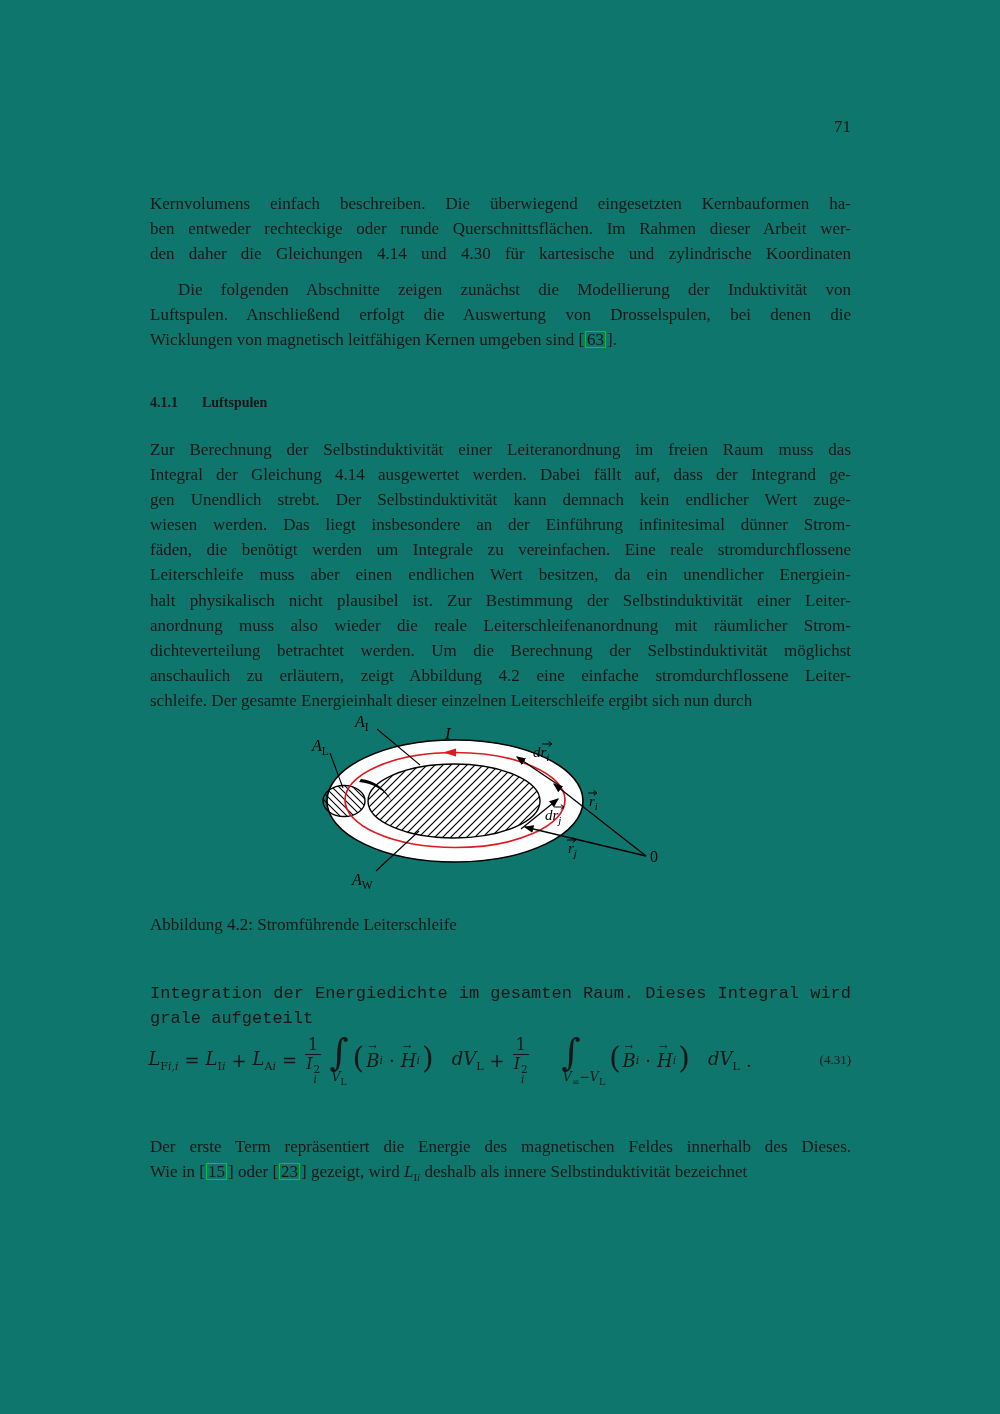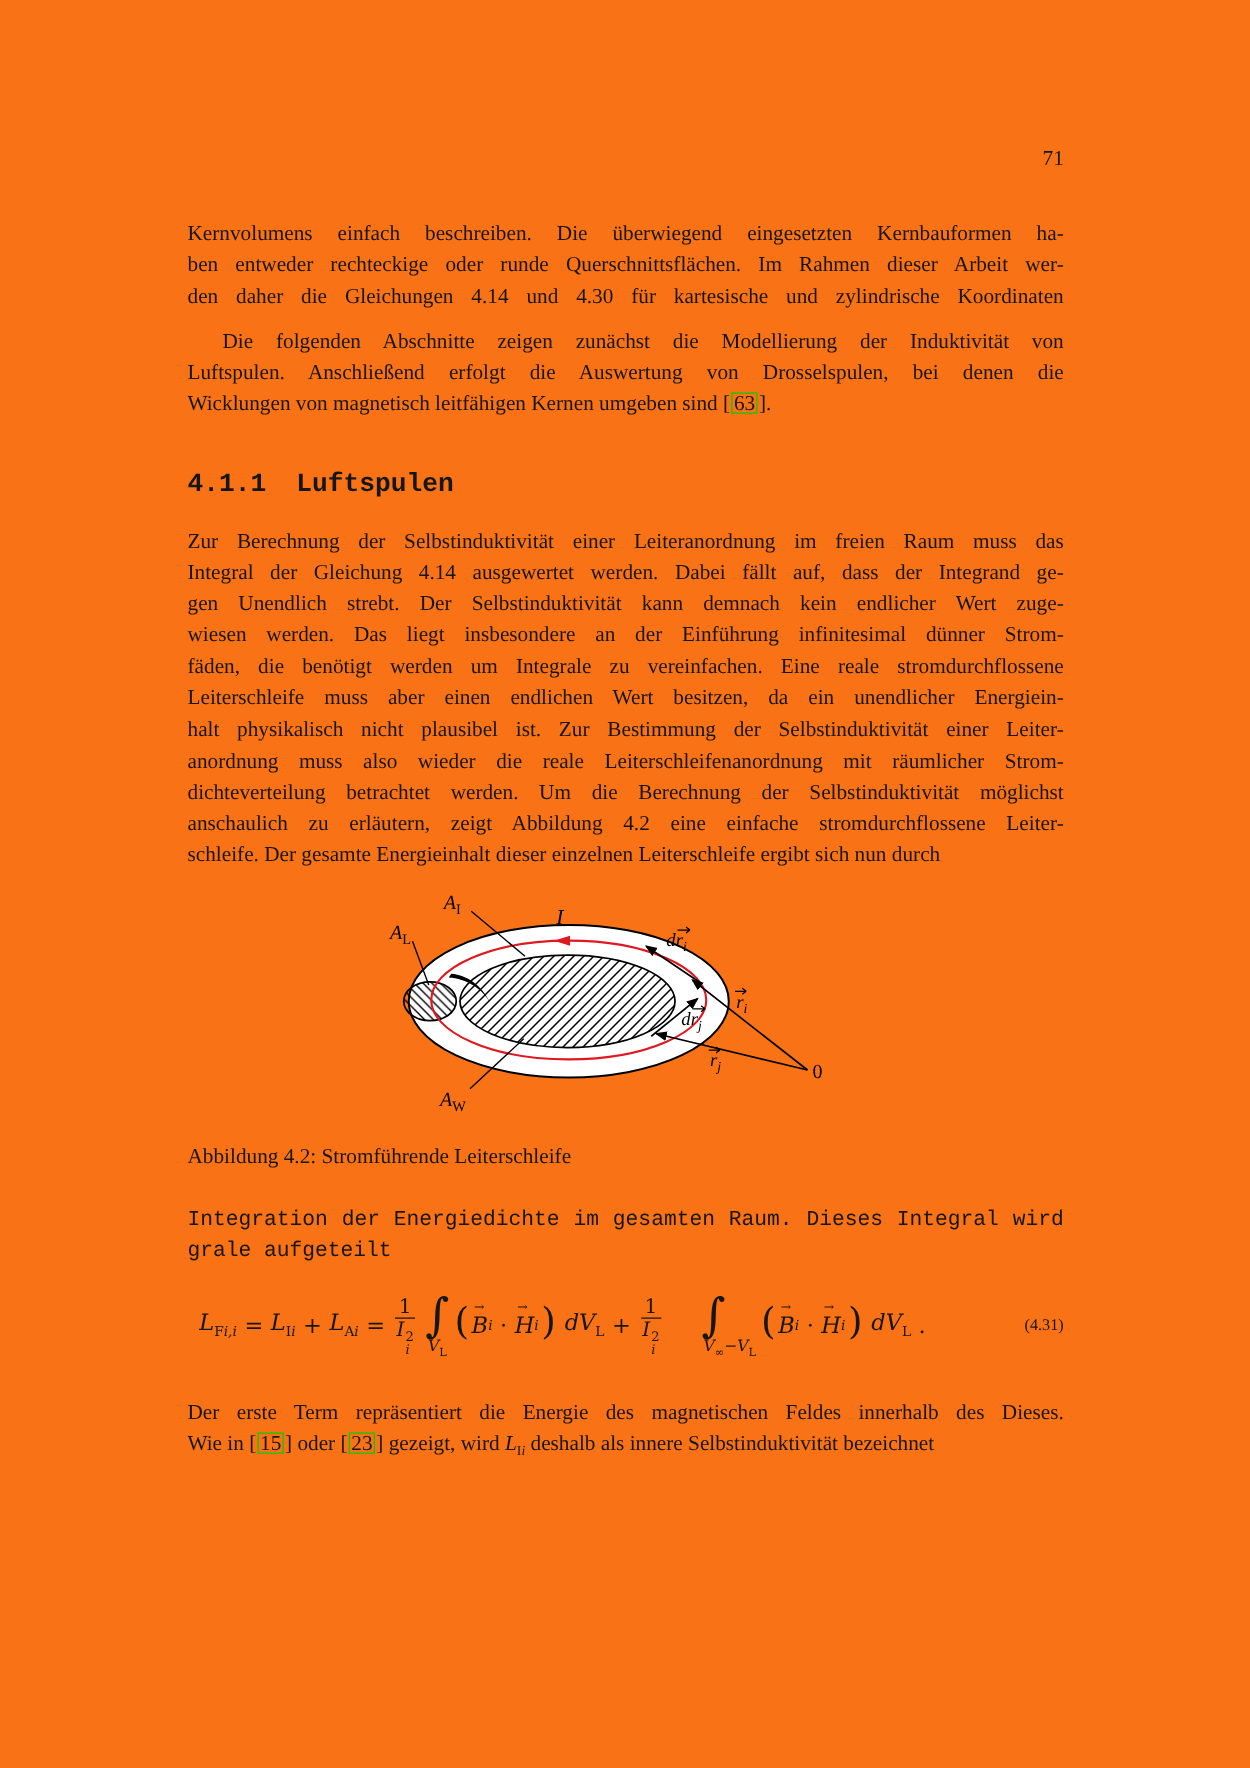--- a/index.html
+++ b/index.html
@@ -1,35 +1,35 @@
 <!DOCTYPE html>
 <html lang="de"><head>
 <meta charset="utf-8">
 <style>
   html,body{margin:0;padding:0;background:#ffffff;}
   .page{
     position:relative;
     width:1000px;height:1414px;
-    background:#f97316;
+    background:#0f766e;
     font-family:"Liberation Serif", serif;
     color:#161616;
     overflow:hidden;
   }
-  .tblock{position:absolute;left:150px;width:701px;}
+  .tblock{position:absolute;left:150px;width:701px;margin-top:17px;}
   .bodyline{
     font-size:17px;line-height:25.1px;height:25.1px;
     text-align:justify;text-align-last:justify;
     white-space:normal;overflow:hidden;
   }
   .bodyline.last{text-align-last:left;}
   .indent{ text-indent:28px; }
   .pageno{position:absolute;left:150px;width:701px;top:117px;
     font-size:17px;text-align:right;}
-  .heading{position:absolute;left:150px;top:377px;
-    font-size:21px;font-weight:bold;font-family:Liberation Mono, monospace;}
+  .heading{position:absolute;left:150px;top:395px;
+    font-size:14px;font-weight:bold;font-family:Liberation Serif, serif;}
   .heading .hnum{margin-right:24px;}
   .caption{position:absolute;left:150px;width:701px;top:915px;
     font-size:17px;}
   .cite{
     display:inline-block;border:1.5px solid #00cf00;
     line-height:15px;padding:0 1px;margin:0 1px;vertical-align:baseline;
   }
   sub,sup{font-size:11px;}
   .rsub{font-style:normal;}
   
@@ -50,21 +50,21 @@
     font-size:10.5px;line-height:10px;vertical-align:-4px;margin-left:1px;}
   .eq .int{display:inline-flex;flex-direction:column;align-items:center;margin:0 2px 0 6px;}
   .eq .int .sign{font-size:37px;line-height:42px;}
   .eq .int .lim{font-size:12.5px;line-height:11px;margin-top:-3px;}
   .eq .int .lim sub{font-size:9px;}
   .eq .int .lim.wide{margin-left:26px;}
   .eq .paren{font-size:30px;line-height:30px;font-weight:400;margin:0 2px;
     transform:translateY(-2px);}
   .eq .vec{position:relative;display:inline-block;}
   .eq .vec .arr{position:absolute;top:-8px;left:2px;font-size:10px;line-height:10px;}
-  .eq .dterm{margin-left:5px;}
+  .eq .dterm{margin-left:16px;}
   .eqno{position:absolute;right:0;top:50%;transform:translateY(-50%);font-size:13px;}
   
   .figsvg{position:absolute;left:293px;top:693px;}
   .figsvg text{font-family:"Liberation Serif","DejaVu Serif",serif;fill:#000;}
 </style>
 </head>
 <body>
 
 <div class="page">
 

